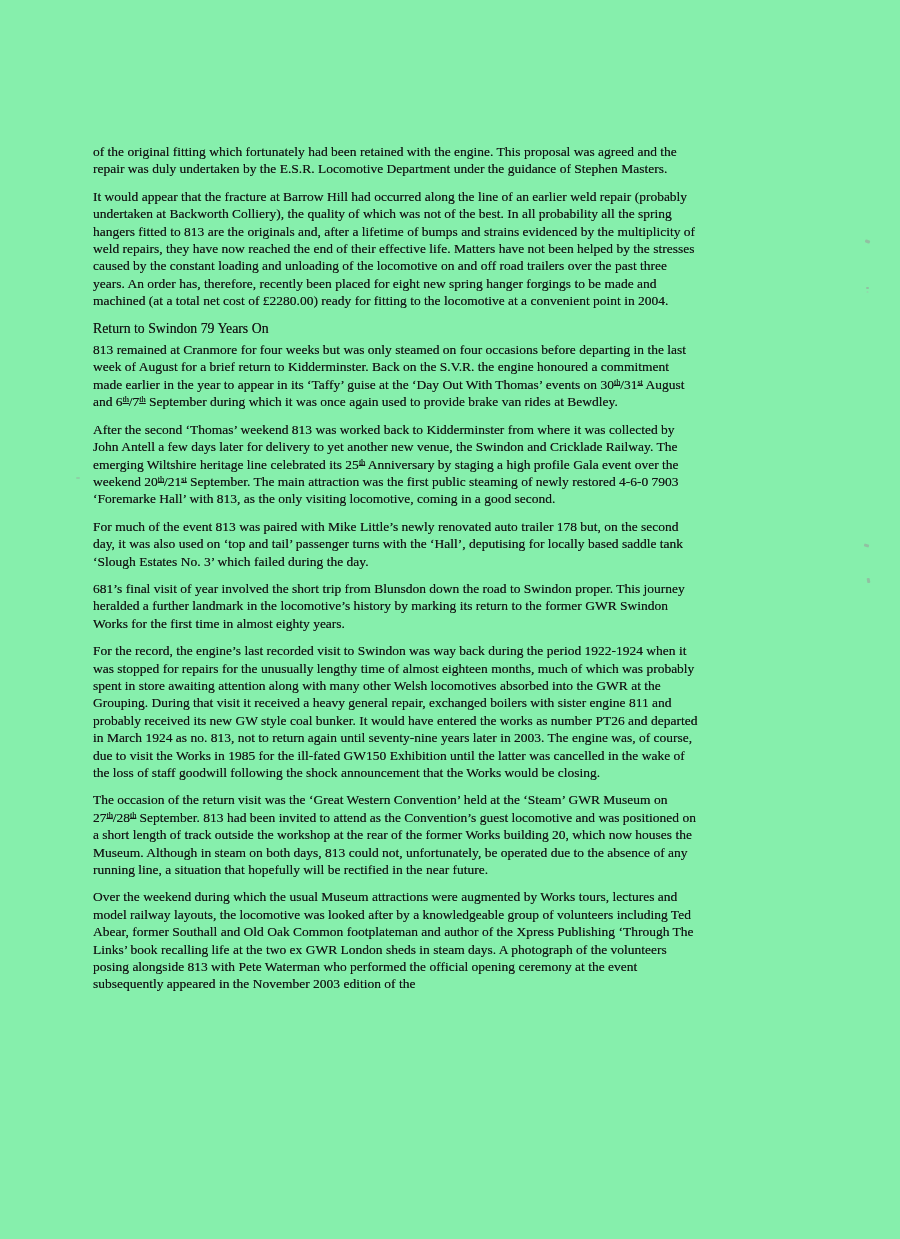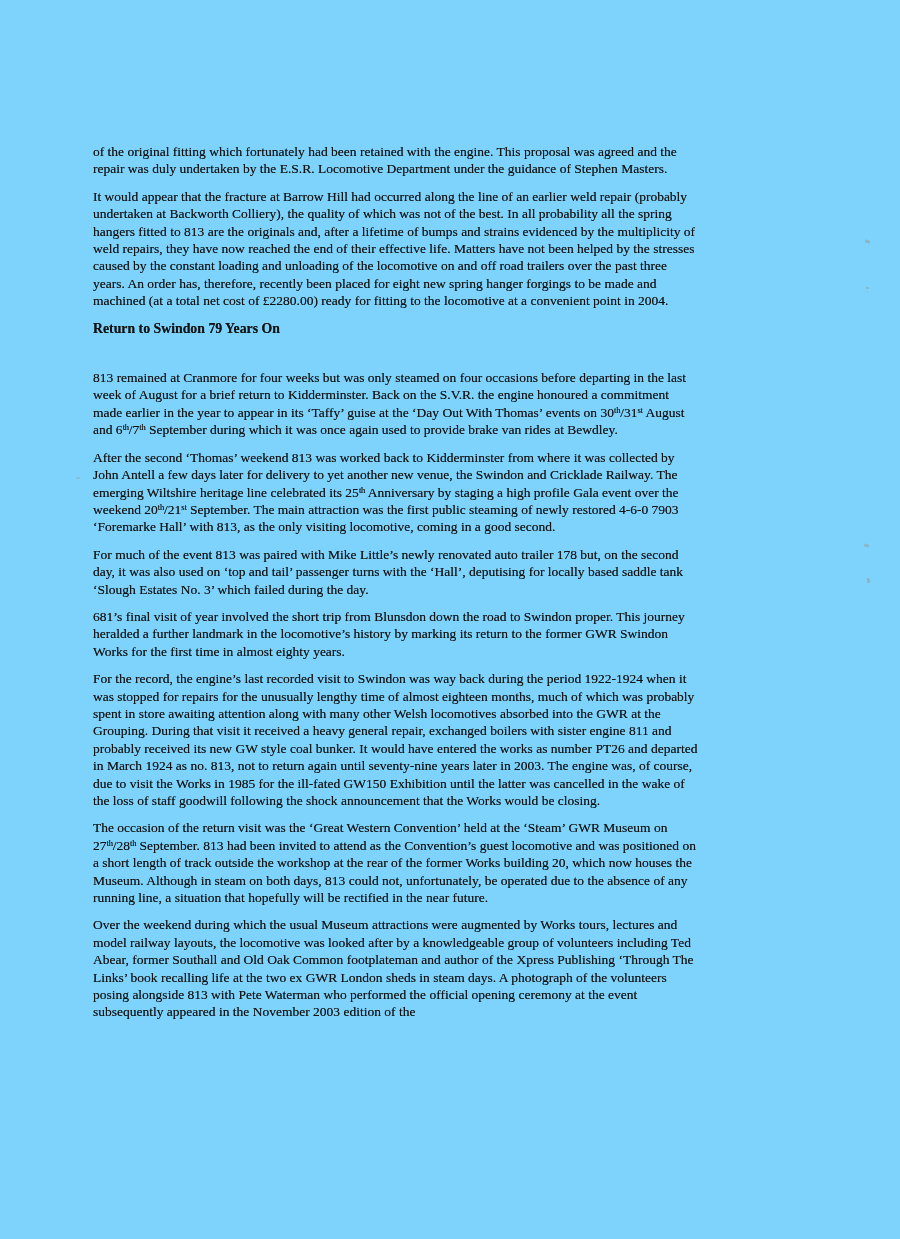--- a/index.html
+++ b/index.html
@@ -5,47 +5,48 @@
   html, body { margin: 0; padding: 0; }
   body {
     width: 900px; height: 1239px;
     background: #ffffff;
     font-family: "Liberation Serif", "DejaVu Serif", serif;
     overflow: hidden;
   }
   .page {
     position: relative;
     width: 900px; height: 1239px;
-    background: #7dd3fc;
+    background: #86efac;
   }
   .text-block {
     position: absolute;
     left: 93px; top: 143px;
     width: 606px;
     font-size: 13.5px;
     line-height: 17.4px;
     color: #131313;
     text-shadow: 0 0 0.45px rgba(10,10,10,0.6);
     text-align: left;
   }
   .para {
     margin: 0 0 10px 0;
     padding: 0;
   }
   .heading {
-    margin: 7px 0 32px 0;
+    margin: 7px 0 4px 0;
     padding: 0;
-    font-weight: bold;
+    font-weight: normal;
     font-size: 13.8px;
   }
   sup.ord {
     font-size: 8.5px;
     line-height: 0;
     vertical-align: 4.5px;
     letter-spacing: -0.2px;
+    text-decoration: underline;
   }
   .page-number {
     position: absolute;
     left: 93px; top: 1155px;
     width: 606px;
     text-align: center;
     font-size: 13.5px;
     color: #131313;
     text-shadow: 0 0 0.45px rgba(10,10,10,0.6);
   }

